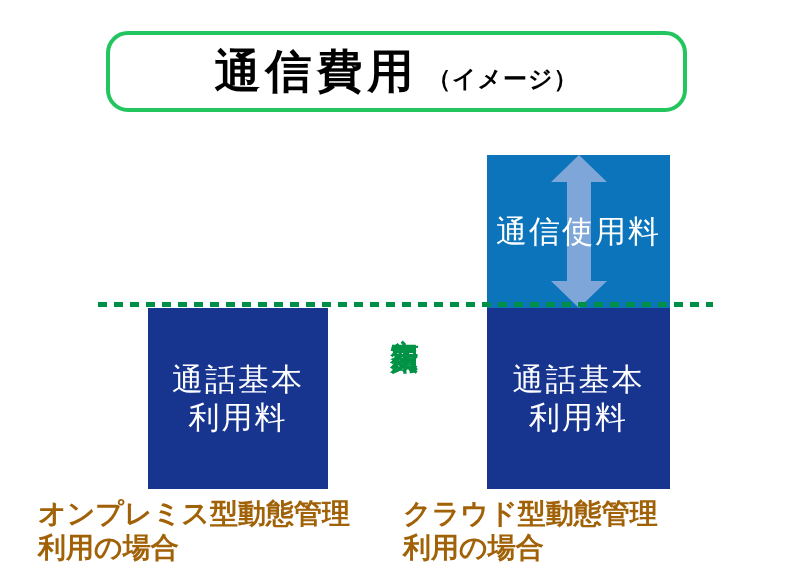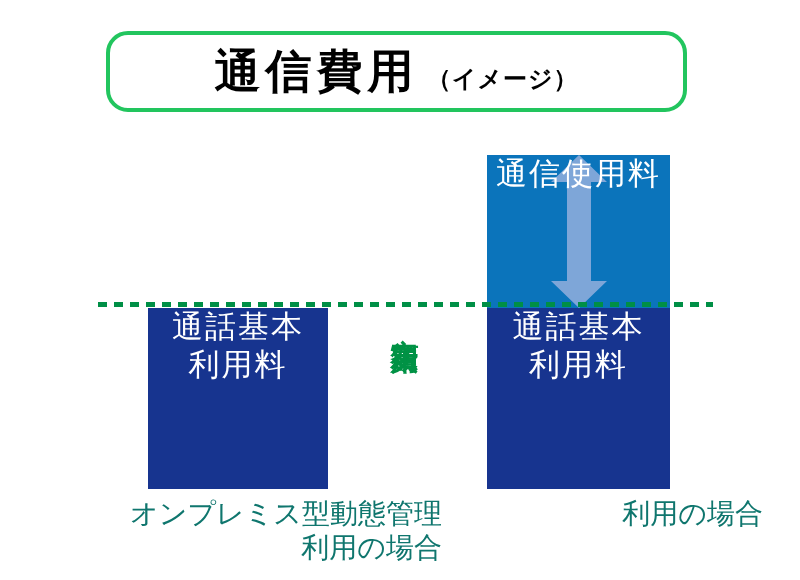--- a/index.html
+++ b/index.html
@@ -40,21 +40,21 @@
     margin-left: 4px;
     letter-spacing: 1px;
   }
 
   
   .bar {
     position: absolute;
     display: flex;
     flex-direction: column;
     align-items: center;
-    justify-content: flex-start;
+    justify-content: center;
     text-align: center;
   }
   .bar-base-left   { left: 148px; top: 308px; width: 180px; height: 181px; background: #17348f; }
   .bar-variable    { left: 487px; top: 155px; width: 183px; height: 153px; background: #0b74bb; }
   .bar-base-right  { left: 487px; top: 308px; width: 183px; height: 181px; background: #17348f; }
 
   .bar-label {
     position: relative;
     z-index: 2;
     color: #ffffff;
@@ -95,24 +95,24 @@
     font-weight: bold;
     color: #009245;
     letter-spacing: 3px;
     z-index: 6;
   }
 
   
   .caption {
     position: absolute;
     top: 497px;
-    text-align: right;
+    text-align: left;
     font-size: 28px;
-    font-weight: normal;
-    color: #0f766e;
+    font-weight: bold;
+    color: #a16207;
     line-height: 34px;
   }
   .caption-left  { left: 38px;  width: 404px; }
   .caption-right { left: 403px; width: 360px; }
 </style>
 </head>
 <body>
 
 <div class="stage">
 
@@ -148,16 +148,17 @@
 
   <div class="fixed-line"></div>
 
   <div class="fixed-label">定額費用</div>
 
   <div class="caption caption-left">
     <div>オンプレミス型動態管理</div>
     <div>利用の場合</div>
   </div>
   <div class="caption caption-right">
+    <div>クラウド型動態管理</div>
     <div>利用の場合</div>
   </div>
 
 </div>
 
 </body></html>

